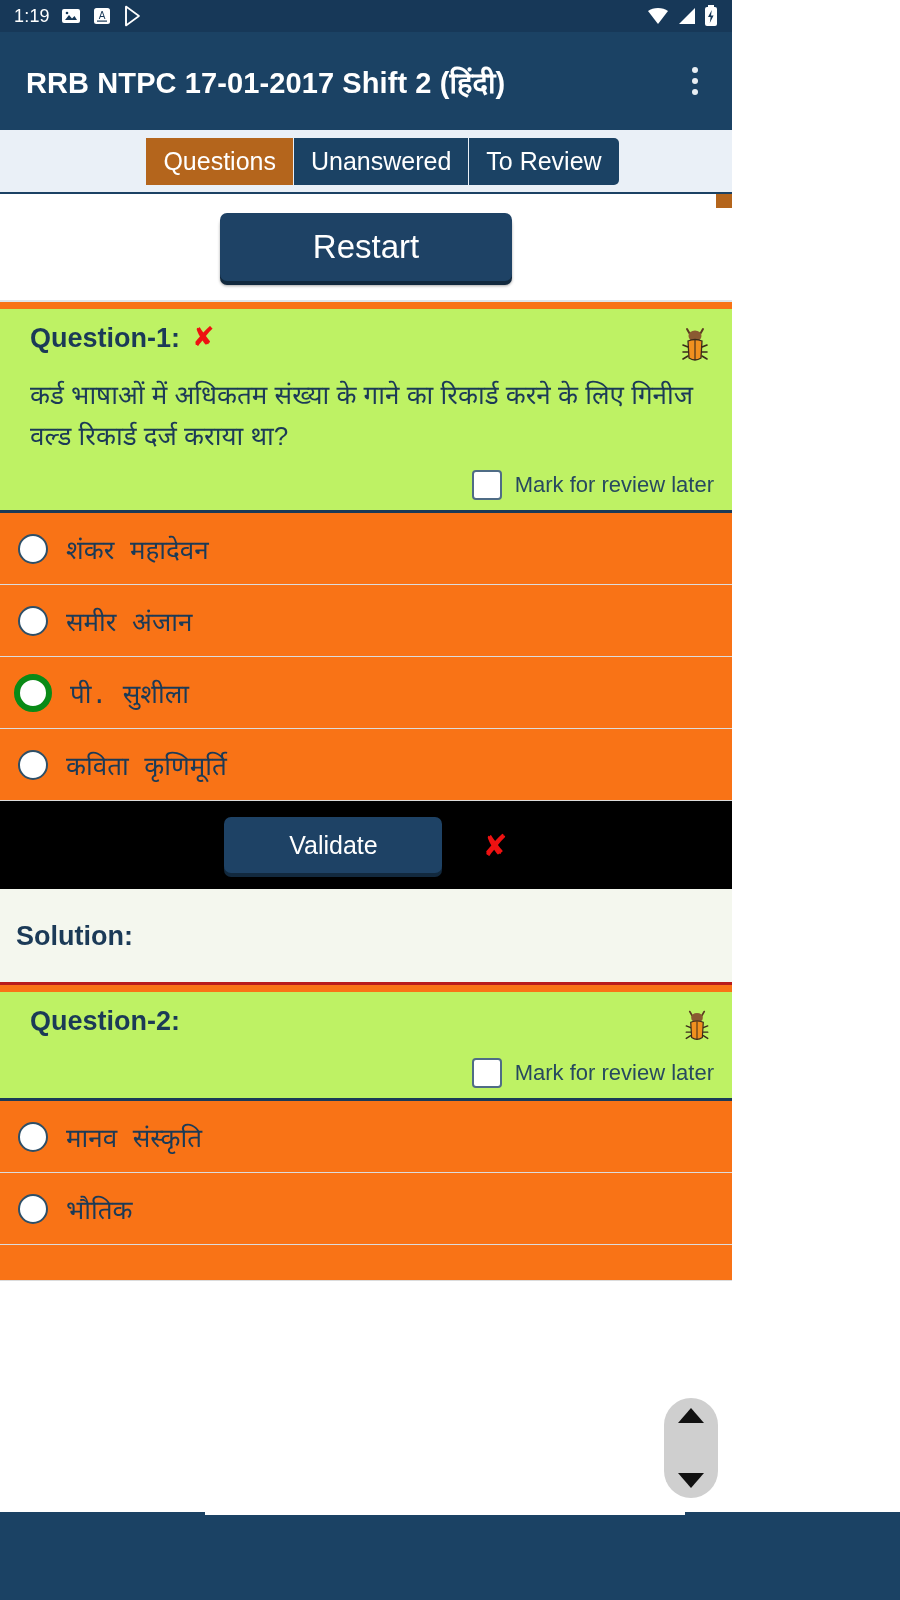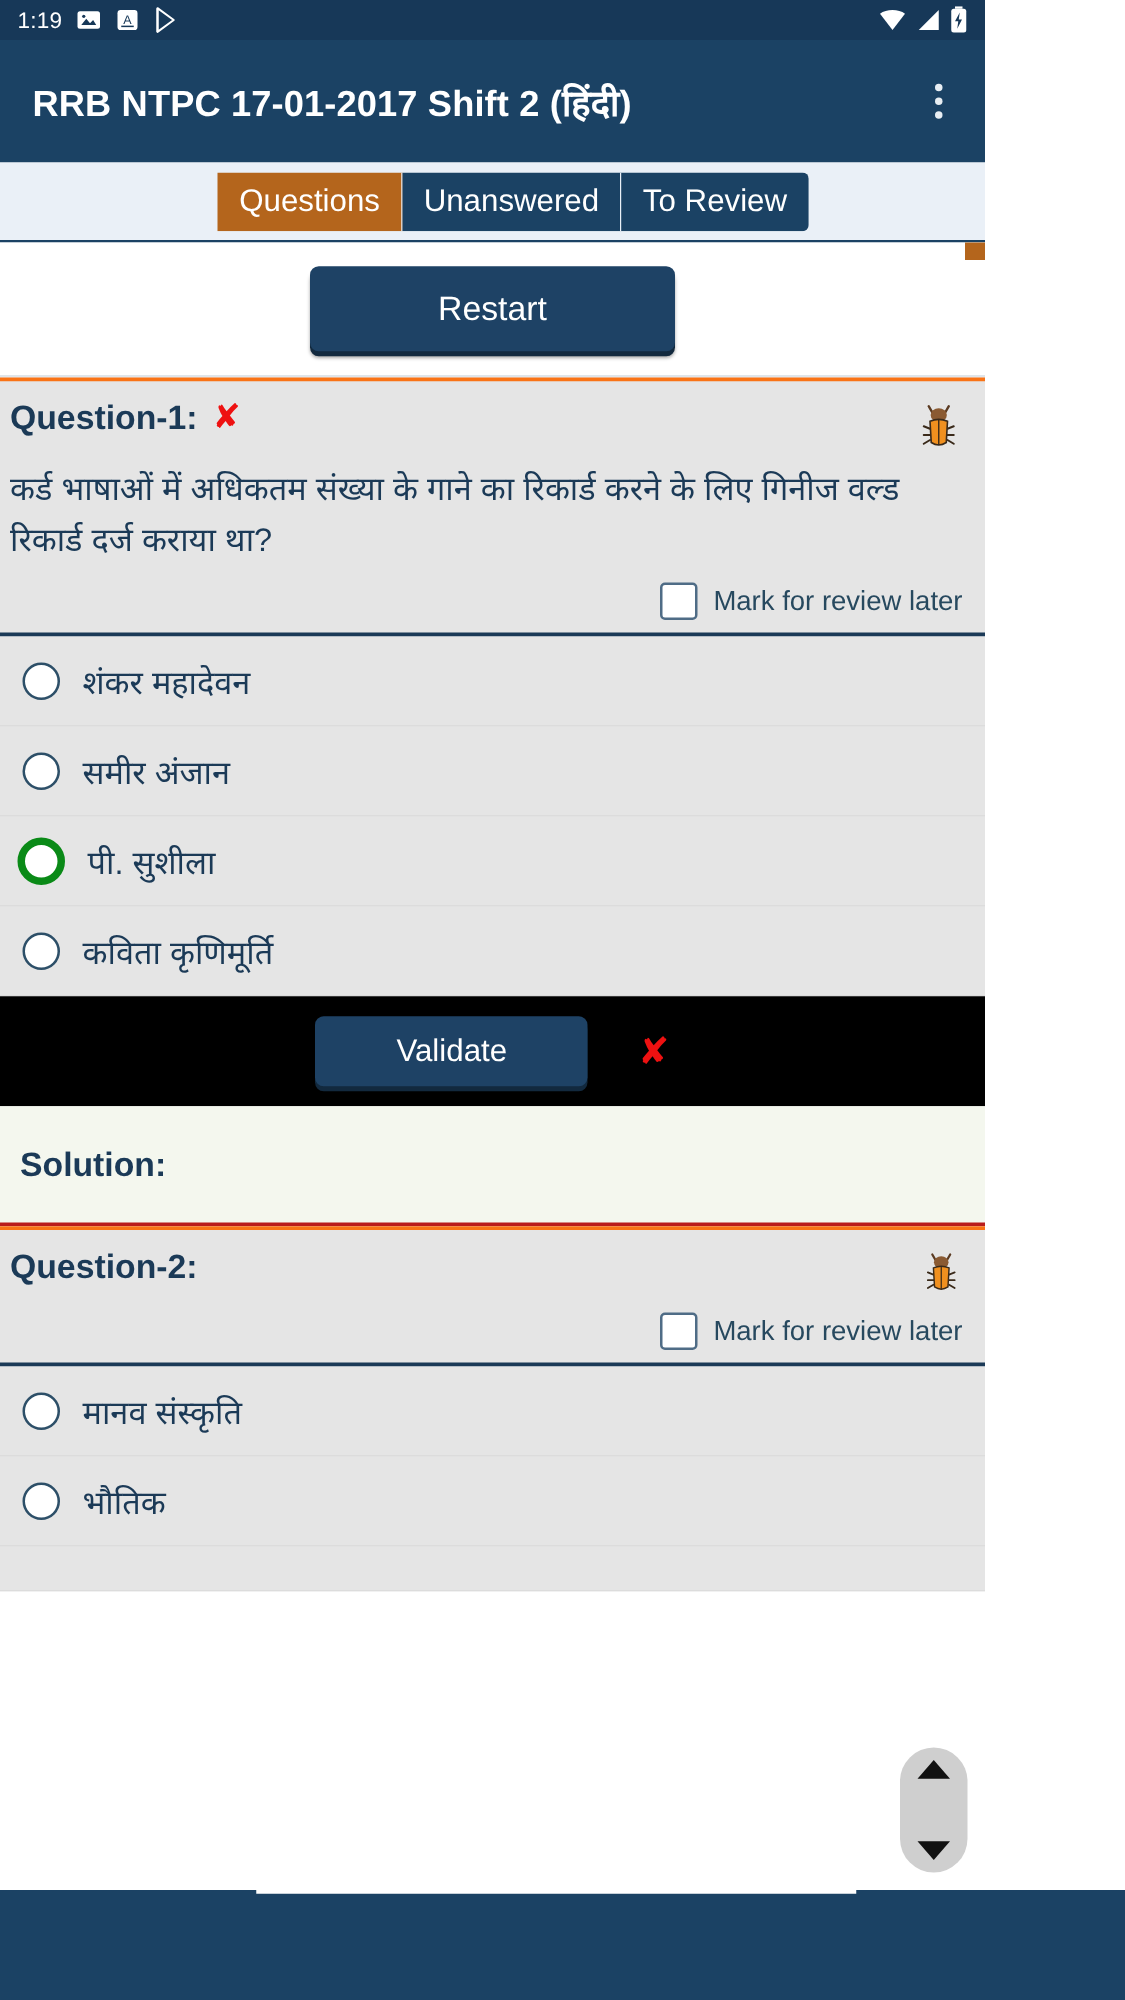--- a/index.html
+++ b/index.html
@@ -2,21 +2,21 @@
 <html><head>
 <meta charset="utf-8">
 <style>
   * { box-sizing: border-box; margin: 0; padding: 0; }
   html, body {
     width: 900px; height: 1600px;
     font-family: "Liberation Sans", "DejaVu Sans", sans-serif;
     background: #ffffff;
     overflow: hidden;
   }
-  .phone { position: relative; width: 788px; height: 1600px; background: #fff; }
+  .phone { position: relative; width: 732px; height: 1600px; background: #fff; }
 
   
   .statusbar {
     height: 32px; background: #173858; color: #fff;
     display: flex; align-items: center; padding: 0 14px;
     font-size: 17px;
   }
   .sb-left { display: flex; align-items: center; gap: 11px; }
   .sb-time { font-size: 18px; letter-spacing: .2px; }
   .sb-right { margin-left: auto; display: flex; align-items: center; gap: 7px; }
@@ -57,45 +57,45 @@
   .restart-wrap {
     position: relative; height: 108px; background: #ffffff;
     display: flex; align-items: center; justify-content: center;
     border-bottom: 2px solid #dfe5ea;
   }
   .btn-3d {
     background: #1e4265; color: #fff; border: none; border-radius: 7px;
     box-shadow: 0 4px 0 #12293e, 0 5px 3px rgba(0,0,0,.35);
     cursor: pointer; font-family: inherit;
   }
-  .btn-restart { width: 292px; height: 68px; font-size: 27px; }
+  .btn-restart { width: 292px; height: 68px; font-size: 33px; }
   .scroll-nub {
     position: absolute; right: 0; top: 0; width: 16px; height: 14px; background: #b4651c;
   }
 
   
   .qhead {
-    background: #e5e5e5; padding: 14px 18px 10px 8px;
-    border-top: 3px solid #f97316; border-bottom: 3px solid #1b3a57;
+    background: #bef264; padding: 14px 18px 10px 30px;
+    border-top: 7px solid #f97316; border-bottom: 3px solid #1b3a57;
     position: relative;
   }
   .qhead-top { display: flex; align-items: flex-start; }
   .qlabel { font-size: 27px; font-weight: bold; color: #1b3a57; }
   .xmark { color: #ee1111; font-size: 27px; font-weight: bold; margin-left: 12px; line-height: 1.05; }
   .bug { margin-left: auto; line-height: 0; cursor: pointer; }
   .qtext {
     font-size: 26px; color: #1b3a57; line-height: 1.56; margin-top: 10px;
     font-family: "Liberation Sans", "DejaVu Sans", sans-serif;
   }
   .markrow { display: flex; align-items: center; justify-content: flex-end; gap: 13px; margin-top: 14px; }
   .chk { width: 30px; height: 30px; border: 2px solid #4f6c86; border-radius: 4px; background: #fff; cursor: pointer; }
   .marklabel { font-size: 22px; color: #27495f; }
 
   
-  .options { background: #e5e5e5; }
+  .options { background: #f97316; font-family: Liberation Mono, monospace; }
   .opt {
     display: flex; align-items: center; gap: 18px;
     padding: 16px 18px; border-bottom: 1px solid #dcdcdc; cursor: pointer; min-height: 72px;
   }
   .radio { width: 30px; height: 30px; border: 2px solid #2d4f68; border-radius: 50%; background: #fff; flex: none; }
   .radio.correct { border: 6px solid #0a8a17; width: 38px; height: 38px; margin-left: -4px; }
   .opt-text { font-size: 26px; color: #1b3a57; }
 
   
   .validate-row {

